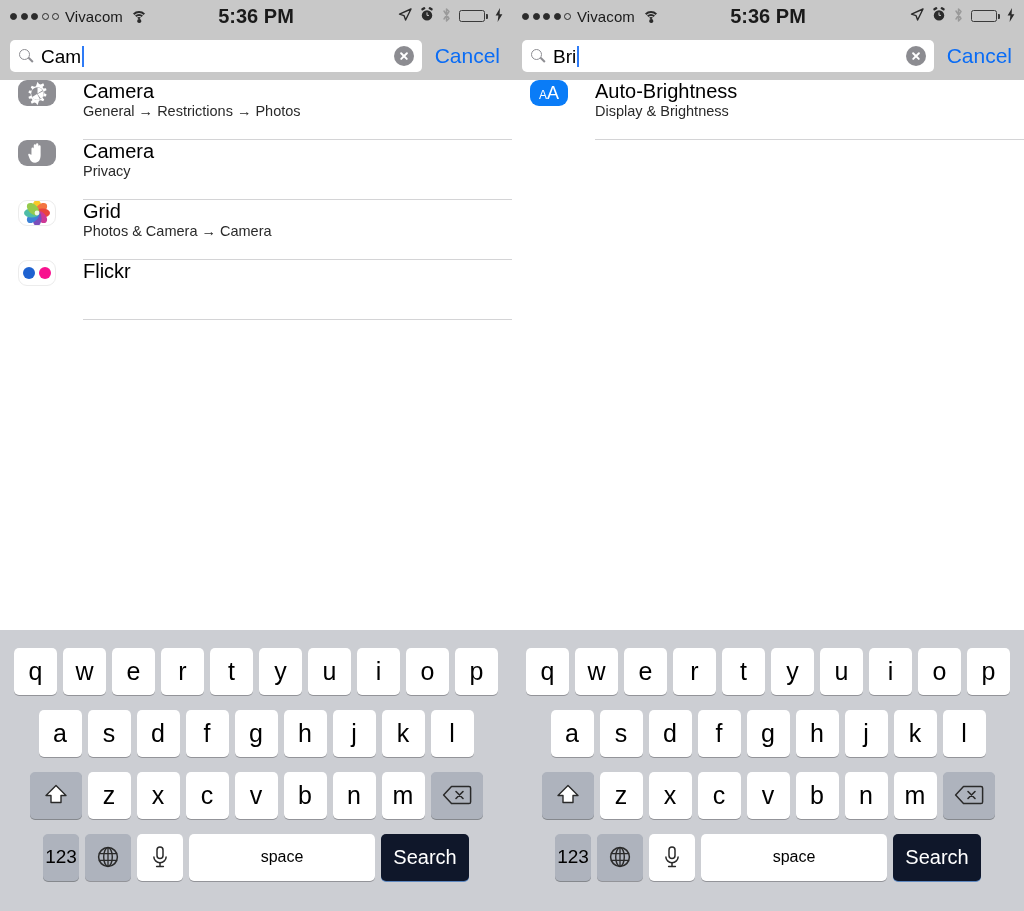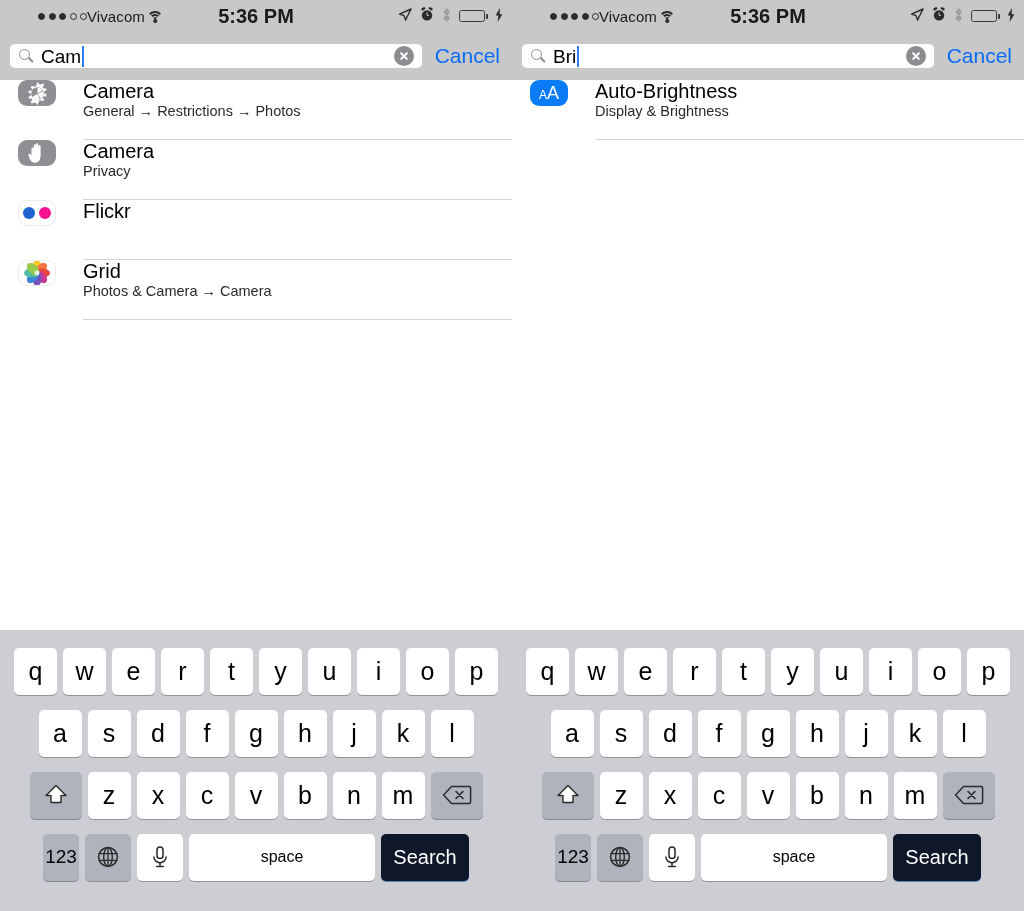--- a/index.html
+++ b/index.html
@@ -18,21 +18,21 @@
   }
 
   
   .statusbar {
     height:32px; flex:0 0 32px;
     background:#c8c8c8;
     display:flex; align-items:center;
     position:relative;
     font-size:15px; color:#111;
   }
-  .sb-left { display:flex; align-items:center; padding-left:10px;margin-left:28px; }
+  .sb-left { display:flex; align-items:center; gap:6px; padding-left:10px; }
   .dots { display:flex; align-items:center; gap:3.5px; }
   .dot { width:7px; height:7px; border-radius:50%; border:1.2px solid #2b2b2b; }
   .dot.on { background:#2b2b2b; }
   .dot.off { background:transparent; }
   .carrier { font-size:15px; letter-spacing:.1px; color:#1a1a1a; }
   .wifi { width:17px; height:13px; position:relative; margin-left:2px; }
   .wifi i {
     position:absolute; left:50%; transform:translateX(-50%);
     border:2px solid #2b2b2b; border-bottom-color:transparent;
     border-left-color:transparent; border-right-color:transparent;
@@ -55,21 +55,21 @@
               border-radius:0 1px 1px 0; }
 
   
   .searchbar {
     height:48px; flex:0 0 48px;
     background:#c8c8c8;
     display:flex; align-items:center;
     padding:0 10px;
   }
   .search-field {
-    flex:1; height:24px; background:#ffffff; border-radius:5px;
+    flex:1; height:32px; background:#ffffff; border-radius:5px;
     display:flex; align-items:center; padding:0 8px 0 9px;
     position:relative;
   }
   .mag { width:14px; height:14px; position:relative; flex:0 0 14px; margin-right:8px; }
   .mag b { position:absolute; top:0; left:0; width:11px; height:11px;
            border:1.5px solid #8e8e93; border-radius:50%; }
   .mag s { position:absolute; right:0px; bottom:0px; width:6px; height:1.6px;
            background:#8e8e93; transform:rotate(45deg); transform-origin:right center; }
   .query { font-size:19px; color:#000; line-height:1; white-space:nowrap; }
   .caret { display:inline-block; width:2px; height:21px; background:#2e7bf6;
@@ -248,33 +248,20 @@
 
       <div class="row">
         <div class="icon-box ic-hand">
           <svg width="25" height="25" viewBox="0 0 24 24">
               <path d="M6.2 13.2V7.4a1.1 1.1 0 0 1 2.2 0v3.6V4.1a1.1 1.1 0 0 1 2.2 0v6.9V3.3a1.1 1.1 0 0 1 2.2 0v7.7V5.2a1.1 1.1 0 0 1 2.2 0v8.5c0 4.3-2 7.1-5.3 7.1-3 0-4.4-1.9-5.3-4.1l-1.3-3.2c-.35-.9.9-1.7 1.6-.9z" fill="#ffffff"></path>
             </svg>
         </div>
         <div class="row-text">
           <span class="row-title">Camera</span>
           <span class="row-sub">Privacy</span>
-        </div>
-      </div>
-
-      <div class="row">
-        <div class="icon-box ic-flickr">
-          <span class="flickr-dots">
-              <span class="fd blue"></span>
-              <span class="fd pink"></span>
-            </span>
-        </div>
-        <div class="row-text">
-          <span class="row-title">Flickr</span>
-          <span class="row-sub"></span>
         </div>
       </div>
 
       <div class="row">
         <div class="icon-box ic-photos">
           <svg width="32" height="32" viewBox="0 0 32 32">
             <g transform="translate(16,16)" opacity="0.92">
               <ellipse rx="4.6" ry="7.6" cy="-5.4" fill="#f9c417" transform="rotate(0)"></ellipse>
               <ellipse rx="4.6" ry="7.6" cy="-5.4" fill="#f26a31" transform="rotate(45)"></ellipse>
               <ellipse rx="4.6" ry="7.6" cy="-5.4" fill="#e8352d" transform="rotate(90)"></ellipse>
@@ -286,20 +273,33 @@
               <circle r="2.4" fill="#ffffff" opacity="0.85"></circle>
             </g>
           </svg>
         </div>
         <div class="row-text">
           <span class="row-title">Grid</span>
           <span class="row-sub">Photos &amp; Camera → Camera</span>
         </div>
       </div>
 
+      <div class="row">
+        <div class="icon-box ic-flickr">
+          <span class="flickr-dots">
+              <span class="fd blue"></span>
+              <span class="fd pink"></span>
+            </span>
+        </div>
+        <div class="row-text">
+          <span class="row-title">Flickr</span>
+          <span class="row-sub"></span>
+        </div>
+      </div>
+
     </div>
 
     <div class="keyboard">
       <div class="krow r1">
         <div class="key letter">q</div>
         <div class="key letter">w</div>
         <div class="key letter">e</div>
         <div class="key letter">r</div>
         <div class="key letter">t</div>
         <div class="key letter">y</div>

